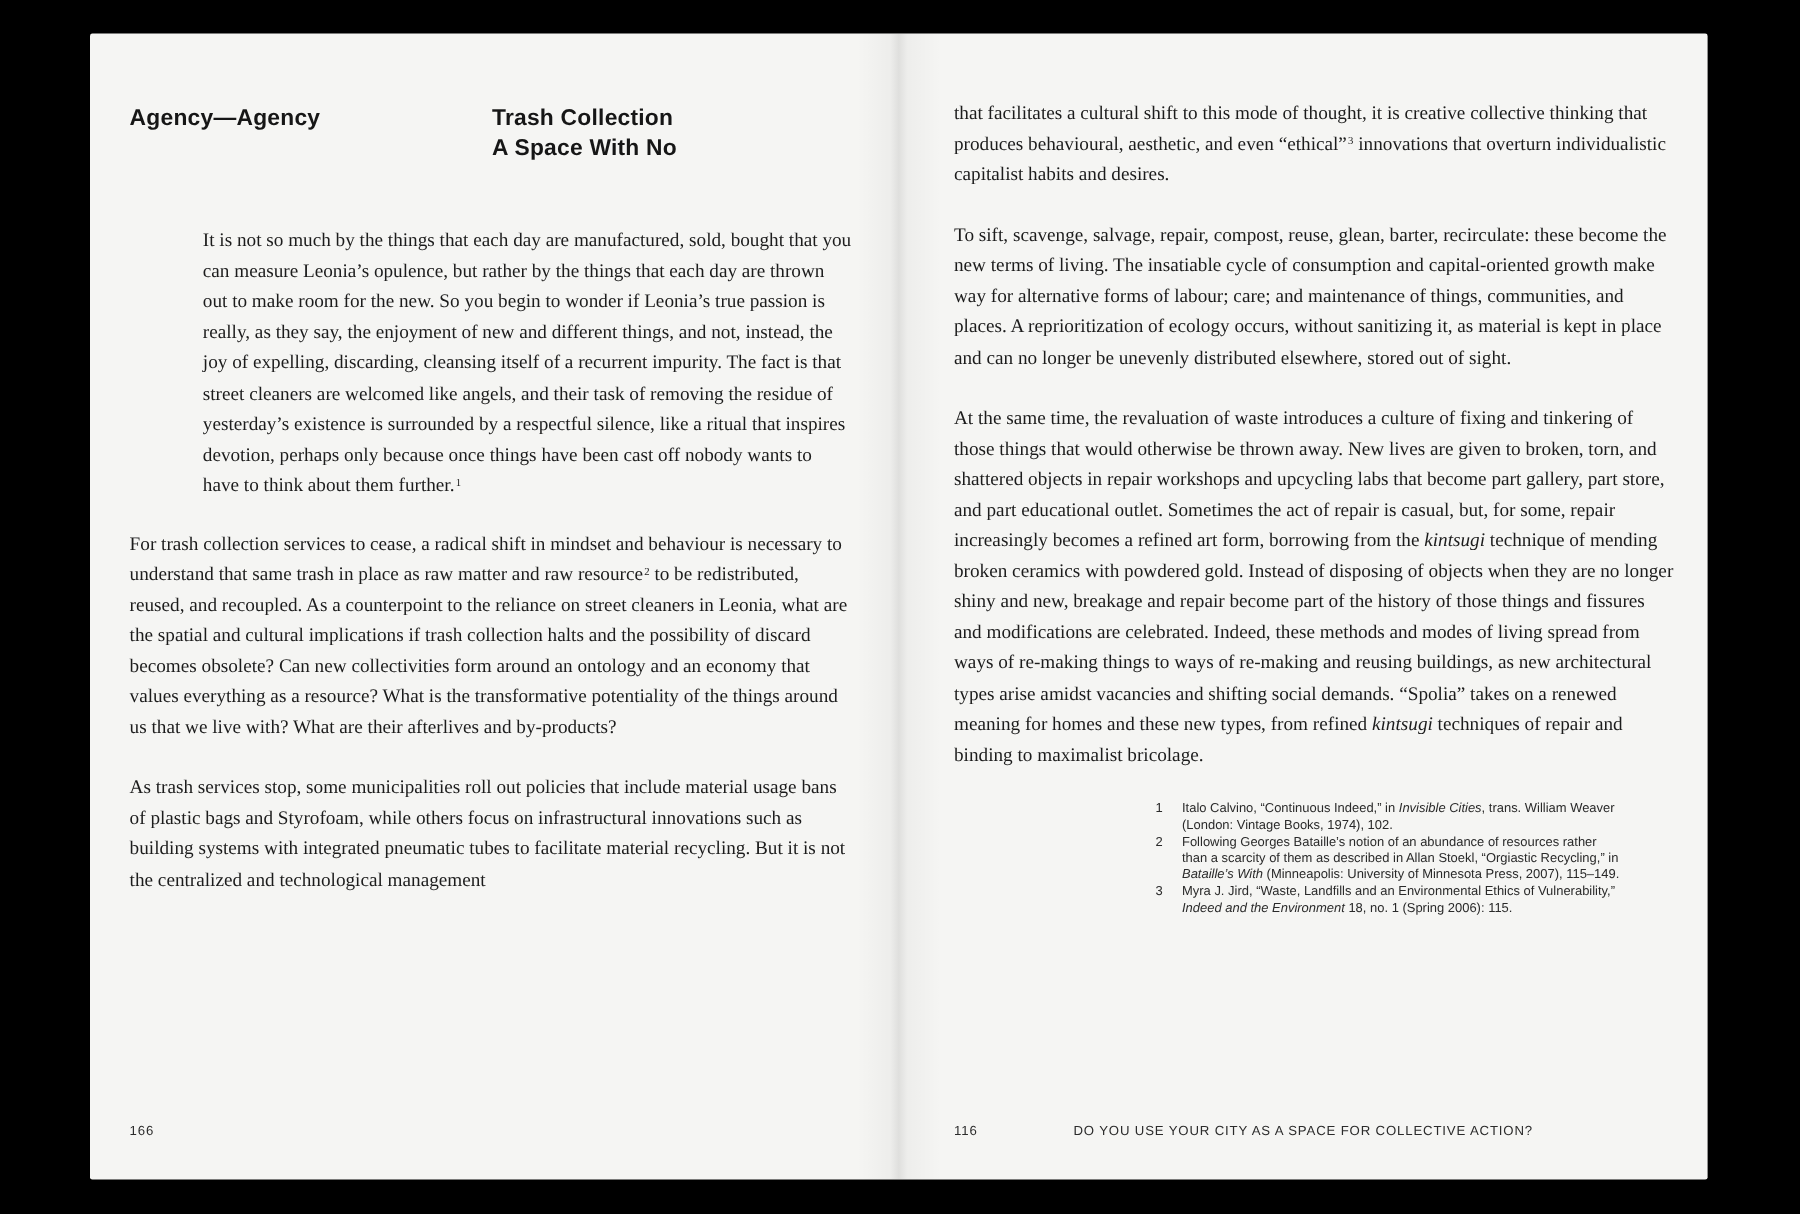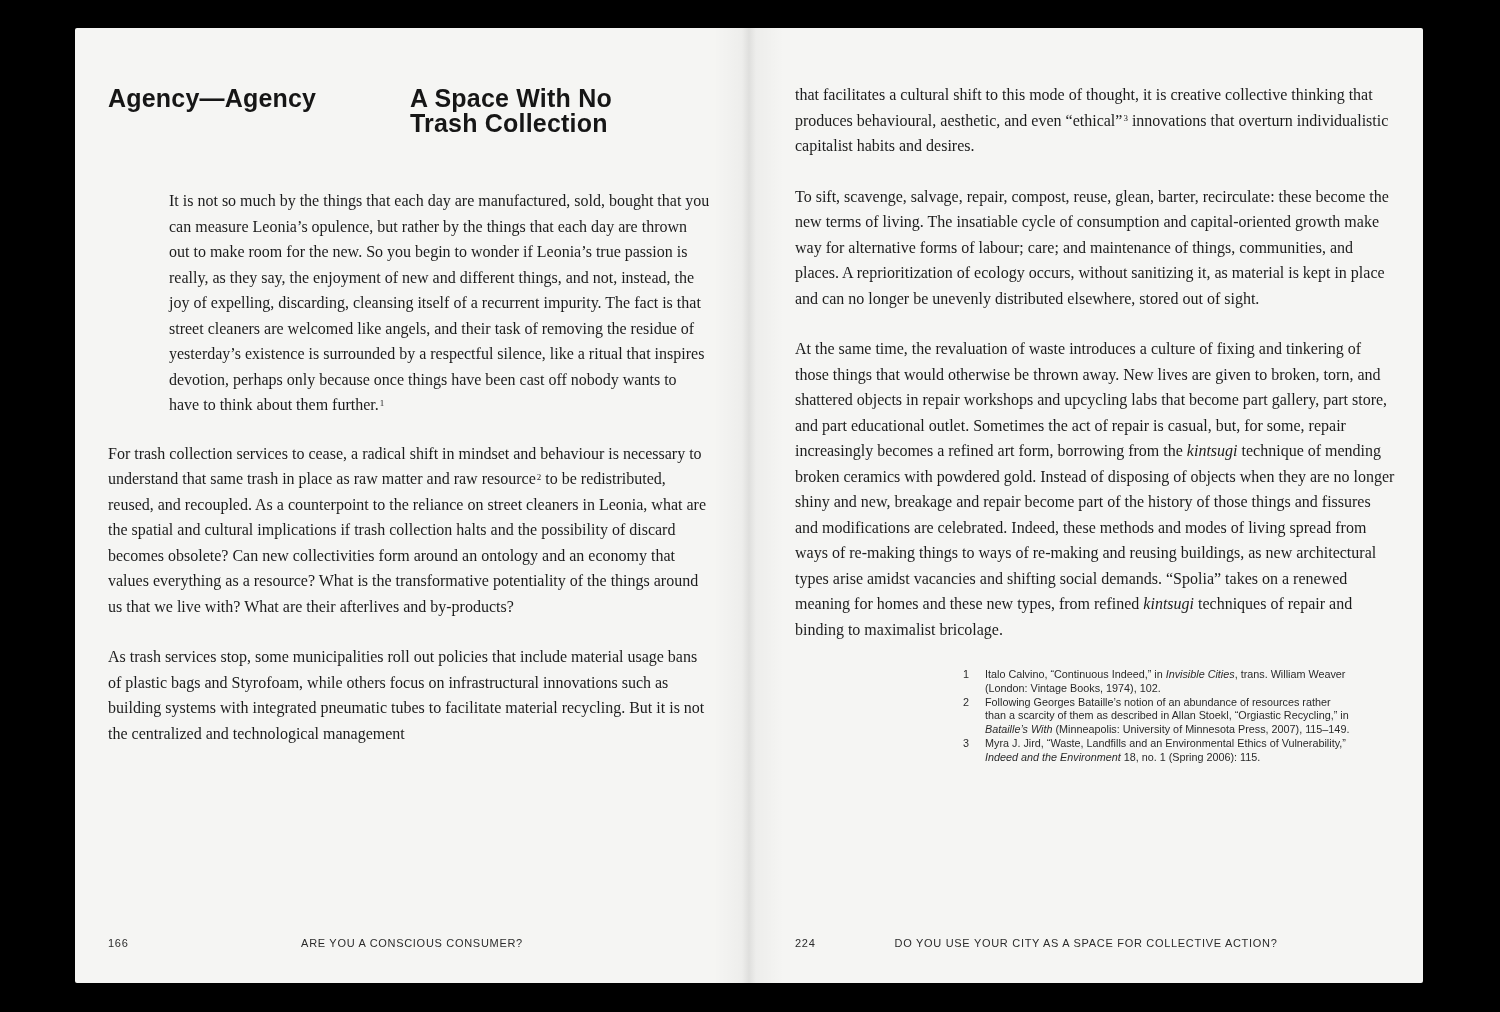--- a/index.html
+++ b/index.html
@@ -48,21 +48,21 @@
     height: 100%;
     box-sizing: border-box;
   }
   .page.left  { padding: 58px 39px 0 33px; }
   .page.right { padding: 54px 26px 0 46px; }
 
   .chapter-header {
     display: flex;
     font-family: "Liberation Sans", sans-serif;
     font-weight: bold;
-    font-size: 25px;
+    font-size: 19px;
     line-height: 25px;
     color: #161616;
     letter-spacing: 0.2px;
   }
   .chapter-author { width: 302px; flex: none; }
   .chapter-title  { flex: 1; }
 
   .body-text {
     font-family: "Liberation Serif", serif;
     font-size: 16px;
@@ -124,34 +124,33 @@
 </head>
 <body>
 
 <div class="stage">
   <div class="spread">
 
     <div class="page left">
       <div class="chapter-header">
         <div class="chapter-author">Agency—Agency</div>
         <div class="chapter-title">
+          <div>Trash Collection</div>
           <div>A Space With No</div>
-          <div>Trash Collection</div>
         </div>
       </div>
 
       <div class="body-text block-quote"><span>It is not so much by the things that each day are manufactured, sold, bought that you can measure Leonia’s opulence, but rather by the things that each day are thrown out to make room for the new. So you begin to wonder if Leonia’s true passion is really, as they say, the enjoyment of new and different things, and not, instead, the joy of expelling, discarding, cleansing itself of a recurrent impurity. The fact is that street cleaners are welcomed like angels, and their task of removing the residue of yesterday’s existence is surrounded by a respectful silence, like a ritual that inspires devotion, perhaps only because once things have been cast off nobody wants to have to think about them further.</span><sup class="fn-ref">1</sup></div>
 
       <div class="body-text para"><span>For trash collection services to cease, a radical shift in mindset and behaviour is necessary to understand that same trash in place as raw matter and raw resource</span><sup class="fn-ref">2</sup><span> to be redistributed, reused, and recoupled. As a counterpoint to the reliance on street cleaners in Leonia, what are the spatial and cultural implications if trash collection halts and the possibility of discard becomes obsolete? Can new collectivities form around an ontology and an economy that values everything as a resource? What is the transformative potentiality of the things around us that we live with? What are their afterlives and by-products?</span></div>
 
       <div class="body-text para"><span>As trash services stop, some municipalities roll out policies that include material usage bans of plastic bags and Styrofoam, while others focus on infrastructural innovations such as building systems with integrated pneumatic tubes to facilitate material recycling. But it is not the centralized and technological management</span></div>
 
       <div class="page-footer">
         <span class="folio">166</span>
-        <span class="running-title">ARE YOU A CONSCIOUS CONSUMER?</span>
       </div>
     </div>
 
     <div class="page right">
       <div class="body-text para"><span>that facilitates a cultural shift to this mode of thought, it is creative collective thinking that produces behavioural, aesthetic, and even “ethical”</span><sup class="fn-ref">3</sup><span> innovations that overturn individualistic capitalist habits and desires.</span></div>
 
       <div class="body-text para"><span>To sift, scavenge, salvage, repair, compost, reuse, glean, barter, recirculate: these become the new terms of living. The insatiable cycle of consumption and capital-oriented growth make way for alternative forms of labour; care; and maintenance of things, communities, and places. A reprioritization of ecology occurs, without sanitizing it, as material is kept in place and can no longer be unevenly distributed elsewhere, stored out of sight.</span></div>
 
       <div class="body-text para"><span>At the same time, the revaluation of waste introduces a culture of fixing and tinkering of those things that would otherwise be thrown away. New lives are given to broken, torn, and shattered objects in repair workshops and upcycling labs that become part gallery, part store, and part educational outlet. Sometimes the act of repair is casual, but, for some, repair increasingly becomes a refined art form, borrowing from the </span><em>kintsugi</em><span> technique of mending broken ceramics with powdered gold. Instead of disposing of objects when they are no longer shiny and new, breakage and repair become part of the history of those things and fissures and modifications are celebrated. Indeed, these methods and modes of living spread from ways of re-making things to ways of re-making and reusing buildings, as new architectural types arise amidst vacancies and shifting social demands. “Spolia” takes on a renewed meaning for homes and these new types, from refined </span><em>kintsugi</em><span> techniques of repair and binding to maximalist bricolage.</span></div>
 
@@ -164,20 +163,20 @@
           <span class="fn-num">2</span>
           <span class="fn-text"><span>Following Georges Bataille’s notion of an abundance of resources rather than a scarcity of them as described in Allan Stoekl, “Orgiastic Recycling,” in </span><em>Bataille’s With</em><span> (Minneapolis: University of Minnesota Press, 2007), 115–149.</span></span>
         </div>
         <div class="footnote">
           <span class="fn-num">3</span>
           <span class="fn-text"><span>Myra J. Jird, “Waste, Landfills and an Environmental Ethics of Vulnerability,” </span><em>Indeed and the Environment</em><span> 18, no. 1 (Spring 2006): 115.</span></span>
         </div>
       </div>
 
       <div class="page-footer">
-        <span class="folio">224</span>
+        <span class="folio">116</span>
         <span class="running-title">DO YOU USE YOUR CITY AS A SPACE FOR COLLECTIVE ACTION?</span>
       </div>
     </div>
 
     <div class="gutter-shadow"></div>
   </div>
 </div>
 
 </body></html>

